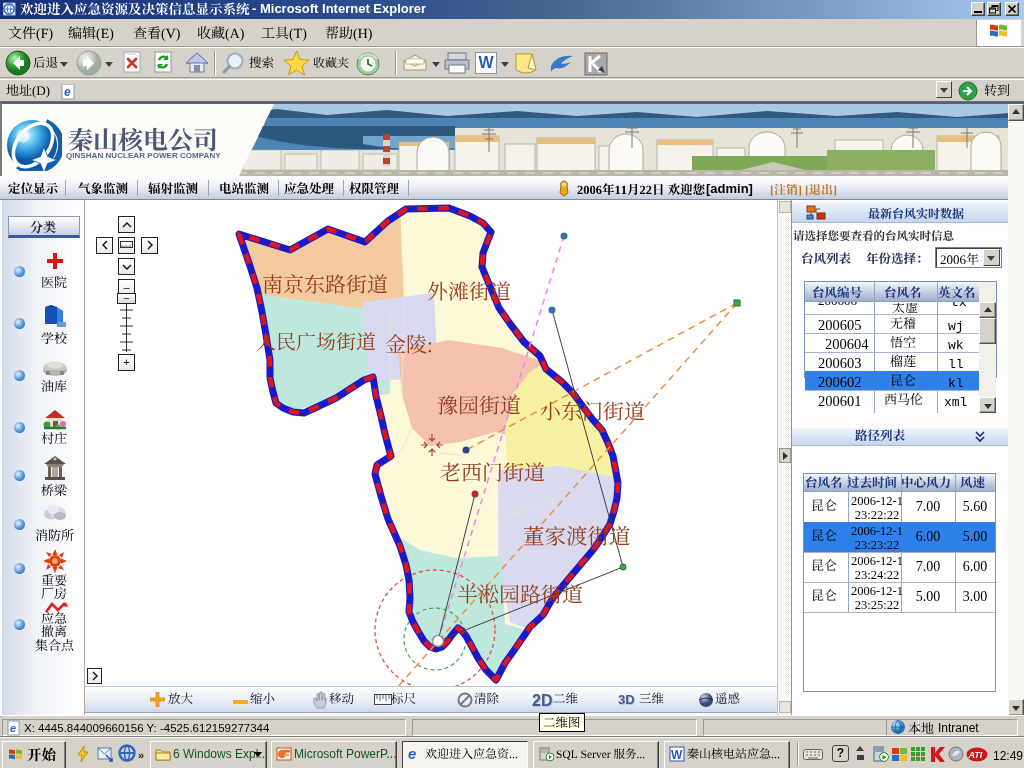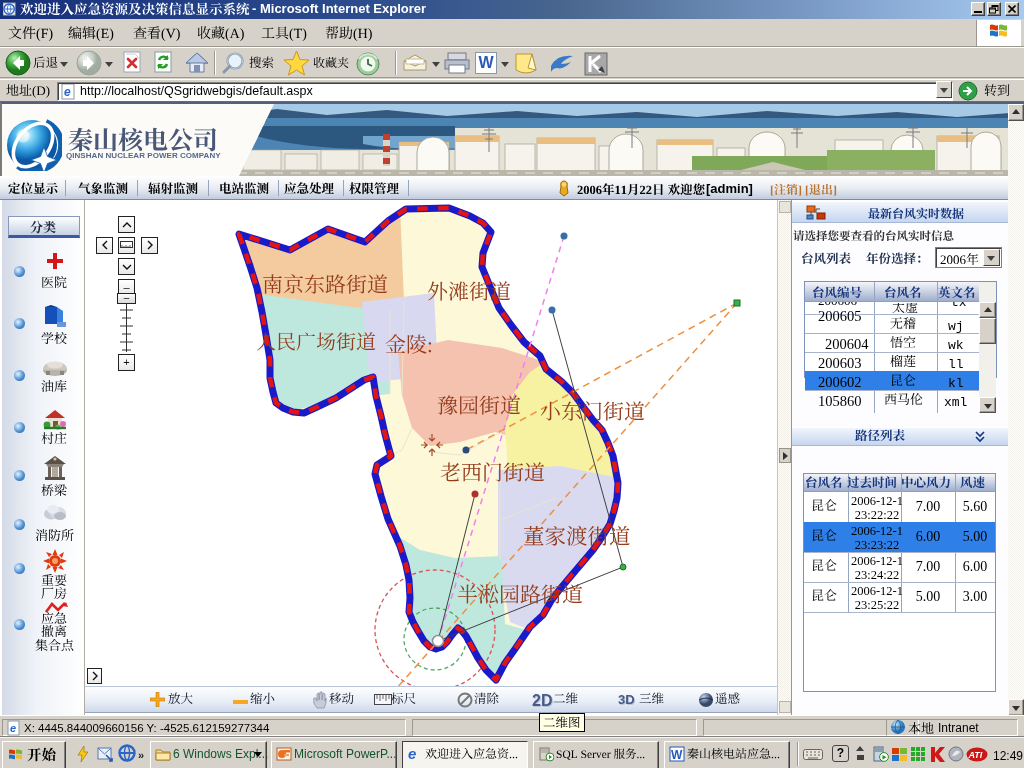--- a/index.html
+++ b/index.html
@@ -162,21 +162,20 @@
       <path d="M2 14 Q8 2 24 4 Q14 8 12 12 Q18 12 22 10 Q14 18 8 16 Q4 16 2 20 Z" fill="#3A78C8"></path>
     </svg>
   <svg class="abs" style="left:584px;top:4px" width="24" height="24">
       <rect x="1" y="1" width="22" height="22" fill="#A8A8A8" stroke="#686868"></rect>
       <path d="M6 4 V20 M6 12 L16 4 M9 12 L17 20" stroke="#fff" stroke-width="3"></path>
       <path d="M14 18 L21 21 L18 14 Z" fill="#404040"></path>
     </svg>
 </div>
 
 <div class="abs" id="addrbar">
-  <div class="abs" id="addrfield">http://localhost/QSgridwebgis/default.aspx</div>
   <svg class="ico16" style="left:61px;top:4px">
       <rect x="1" y="0" width="12" height="15" fill="#fff" stroke="#8898A8"></rect>
       <text x="3" y="12" font-size="12" font-weight="bold" font-style="italic" fill="#2A66C8">e</text>
     </svg>
   <div class="abs" id="addrdrop">
       <div class="drop" style="left:3px;top:6px"></div>
     </div>
   <div class="abs" id="gobtn">
       <svg width="20" height="20" style="position:absolute;left:1px;top:0">
         <circle cx="10" cy="10" r="9" fill="#2FA048" stroke="#1A7030"></circle>
@@ -485,29 +484,29 @@
   <div class="hline" style="left:0;top:32px;width:174px"></div>
   <div class="hline" style="left:0;top:51px;width:174px"></div>
   <div class="hline" style="left:0;top:70px;width:174px"></div>
   <div class="hline" style="left:0;top:89px;width:174px"></div>
   <div class="hline" style="left:0;top:108px;width:174px"></div>
   <div class="selrow" style="left:0;top:89px;width:174px;height:19px"></div>
   <div class="abs" style="left:0;top:20px;width:174px;height:13px;overflow:hidden;font-size:13px;color:#000;font-family:'Liberation Serif',serif">
           <span style="position:absolute;left:13px;top:-9px">200606</span>
           <span style="position:absolute;left:146px;top:-7px;font-family:'Liberation Mono',monospace;font-size:13px">tx</span>
         </div>
-  <div class="abs" style="left:13px;top:26px;font-size:14.5px;font-family:'Liberation Serif',serif">200605</div>
+  <div class="abs" style="left:13px;top:35px;font-size:14.5px;font-family:'Liberation Serif',serif">200605</div>
         <div class="abs" style="left:143px;top:37px;font-family:'Liberation Mono',monospace;font-size:13px">wj</div>
   <div class="abs" style="left:20px;top:54px;font-size:14.5px;font-family:'Liberation Serif',serif">200604</div>
         <div class="abs" style="left:143px;top:56px;font-family:'Liberation Mono',monospace;font-size:13px">wk</div>
   <div class="abs" style="left:13px;top:73px;font-size:14.5px;font-family:'Liberation Serif',serif">200603</div>
         <div class="abs" style="left:143px;top:75px;font-family:'Liberation Mono',monospace;font-size:13px">ll</div>
   <div class="abs" style="left:13px;top:92px;font-size:14.5px;font-family:'Liberation Serif',serif">200602</div>
         <div class="abs" style="left:143px;top:94px;font-family:'Liberation Mono',monospace;font-size:13px">kl</div>
-  <div class="abs" style="left:13px;top:111px;font-size:14.5px;font-family:'Liberation Serif',serif">105860</div>
+  <div class="abs" style="left:13px;top:111px;font-size:14.5px;font-family:'Liberation Serif',serif">200601</div>
         <div class="abs" style="left:139px;top:113px;font-family:'Liberation Mono',monospace;font-size:13px">xml</div>
   <div class="abs" style="left:174px;top:0;width:17px;height:131px;background:#F1F0EA">
     <div class="sbtn" style="top:20px;width:17px;height:16px">
             <div class="arr" style="left:4px;top:4px;border-bottom:5px solid #303030;border-top:0"></div>
           </div>
     <div class="sbtn" style="top:115px;width:17px;height:16px">
             <div class="arr" style="left:4px;top:6px;border-top:5px solid #303030;border-bottom:0"></div>
           </div>
     <div class="sbtn" style="top:36px;width:17px;height:26px"></div>
   </div>

